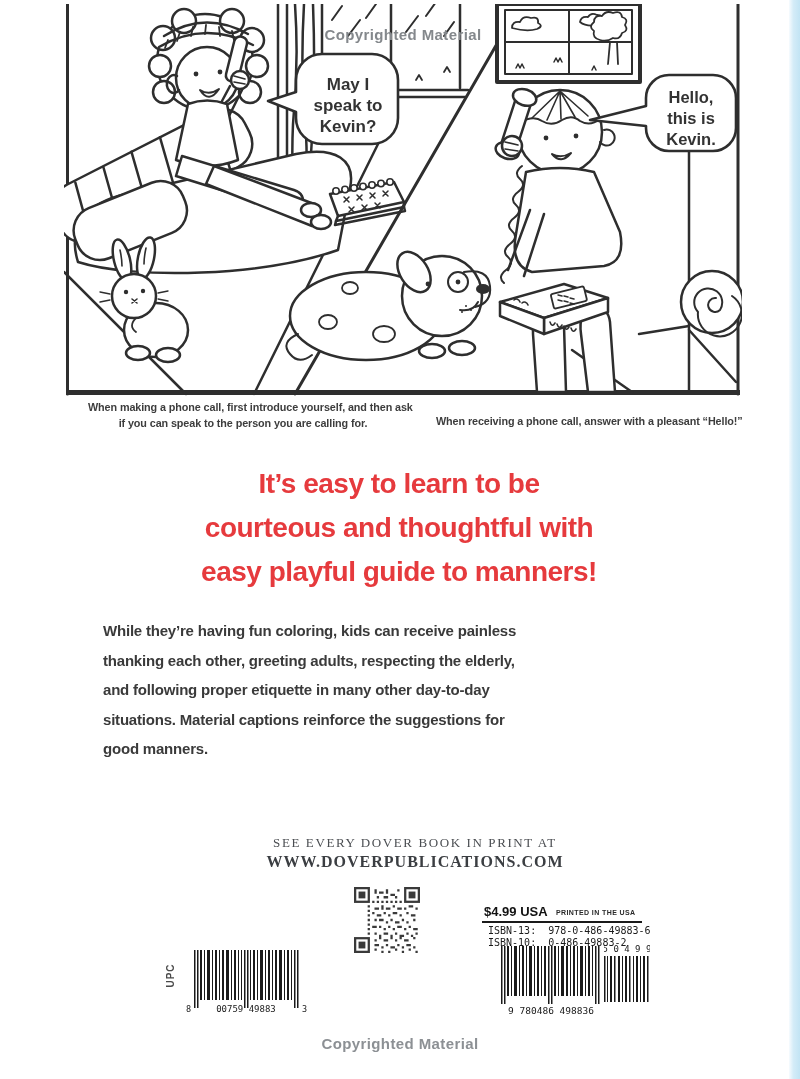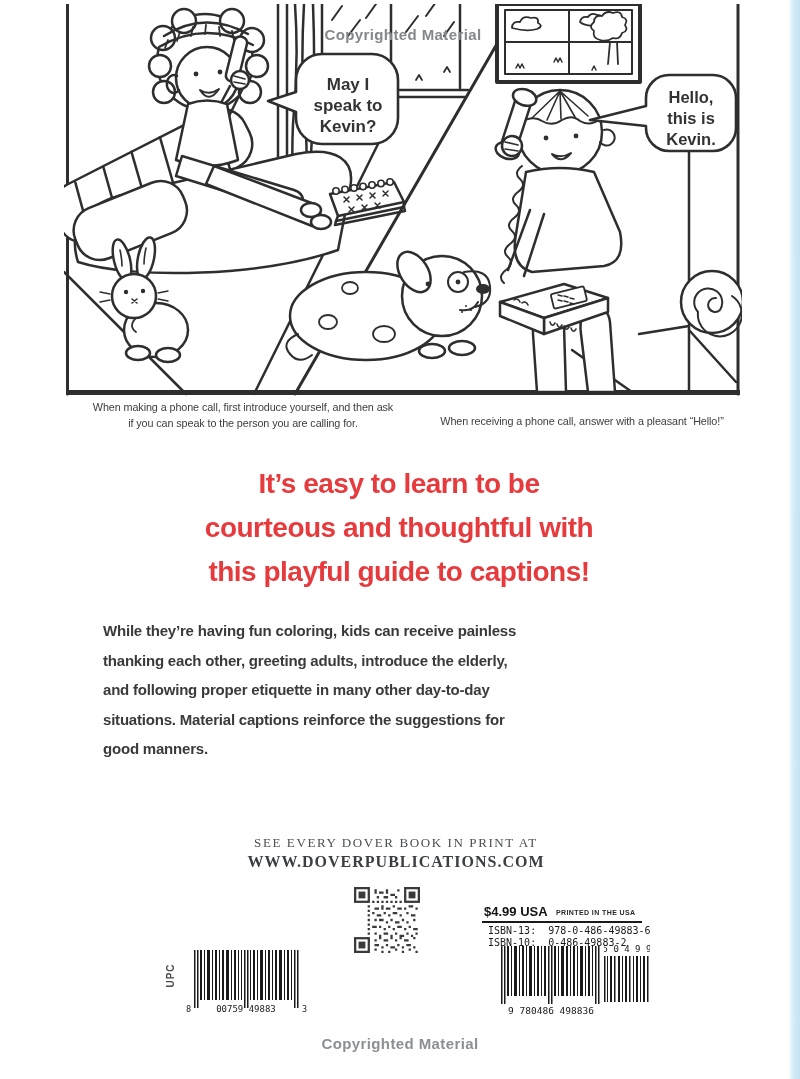--- a/index.html
+++ b/index.html
@@ -5,31 +5,31 @@
   html,body{margin:0;padding:0;background:#fff;}
   .page{position:relative;width:800px;height:1079px;background:#fff;overflow:hidden;
         font-family:"Liberation Sans",sans-serif;}
   .right-edge{position:absolute;right:0;top:0;width:11px;height:100%;
         background:linear-gradient(90deg,#f7fbfe 0%,#d4ecf8 40%,#c2e4f4 100%);}
   .watermark{position:absolute;font-weight:700;font-size:15px;text-align:center;letter-spacing:.4px;}
   .wm-top{left:64px;width:678px;top:26px;color:#84888c;z-index:5;}
   .wm-bottom{left:0;width:800px;top:1035px;color:#8c9094;}
   .illu{position:absolute;left:64px;top:4px;width:678px;height:392px;}
   .caption{position:absolute;font-size:10.8px;line-height:15.5px;color:#3d3d3d;
-        text-align:center;font-weight:400;letter-spacing:-.1px;}
+        text-align:center;font-weight:700;letter-spacing:-.1px;}
   .caption div{white-space:nowrap;}
   .caption-left{left:88px;top:400px;width:310px;}
   .caption-right{left:436px;top:414px;width:292px;}
   .headline{position:absolute;left:40px;top:462px;width:718px;text-align:center;
         font-weight:700;font-size:28px;line-height:44px;color:#e63a3d;letter-spacing:-.5px;}
   .headline div{white-space:nowrap;}
   .description{position:absolute;left:103px;top:616px;width:620px;font-size:15px;
         line-height:29.5px;font-weight:700;color:#3a3a3a;letter-spacing:-.2px;}
   .description div{white-space:nowrap;}
-  .dover{position:absolute;left:37px;top:835px;width:718px;text-align:center;
+  .dover{position:absolute;left:56px;top:835px;width:718px;text-align:center;
         font-family:"Liberation Serif",serif;color:#4a4d51;}
   .dover-1{font-size:13px;letter-spacing:1.6px;white-space:nowrap;}
   .dover-2{font-size:16px;font-weight:700;letter-spacing:1px;color:#3b3e42;margin-top:2px;white-space:nowrap;}
   .qr{position:absolute;left:354px;top:887px;width:66px;height:66px;}
   .pricebox{position:absolute;left:480px;top:902px;width:176px;height:60px;}
   .price{position:absolute;left:4px;top:2px;font-weight:700;font-size:13px;color:#121212;}
   .printed{position:absolute;left:76px;top:7px;font-size:7px;font-weight:700;letter-spacing:.4px;color:#2a2a2a;}
   .price-rule{position:absolute;left:2px;top:19px;width:160px;height:2px;background:#1a1a1a;}
   .isbn{position:absolute;font-family:"DejaVu Sans Mono",monospace;font-size:10px;
         color:#1a1a1a;white-space:pre;line-height:12px;}
@@ -244,26 +244,26 @@
     <div>When making a phone call, first introduce yourself, and then ask</div>
     <div>if you can speak to the person you are calling for.</div>
   </div>
   <div class="caption caption-right">
     <div>When receiving a phone call, answer with a pleasant “Hello!”</div>
   </div>
 
   <div class="headline">
     <div>It’s easy to learn to be</div>
     <div>courteous and thoughtful with</div>
-    <div>this playful guide to captions!</div>
+    <div>easy playful guide to manners!</div>
   </div>
 
   <div class="description">
     <div>While they’re having fun coloring, kids can receive painless</div>
-    <div>thanking each other, greeting adults, introduce the elderly,</div>
+    <div>thanking each other, greeting adults, respecting the elderly,</div>
     <div>and following proper etiquette in many other day-to-day</div>
     <div>situations. Material captions reinforce the suggestions for</div>
     <div>good manners.</div>
   </div>
 
   <div class="dover">
     <div class="dover-1">SEE EVERY DOVER BOOK IN PRINT AT</div>
     <div class="dover-2">WWW.DOVERPUBLICATIONS.COM</div>
   </div>
 

